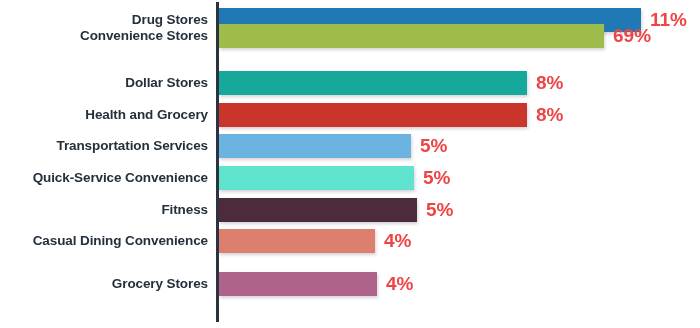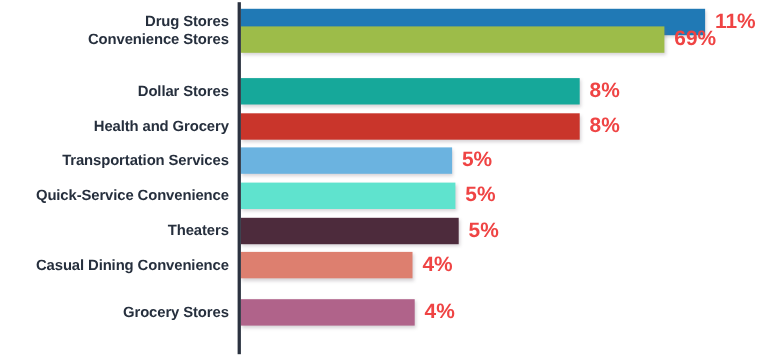--- a/index.html
+++ b/index.html
@@ -122,21 +122,21 @@
         </div>
       </div>
       <div class="row" style="top: 166px;">
         <div class="row-label">Quick-Service Convenience</div>
         <div class="bar-wrap">
           <div class="bar" style="width: 195px; background: rgb(95, 227, 206);"></div>
           <div class="bar-value" style="left: 204px;">5%</div>
         </div>
       </div>
       <div class="row" style="top: 197.6px;">
-        <div class="row-label">Theaters</div>
+        <div class="row-label">Fitness</div>
         <div class="bar-wrap">
           <div class="bar" style="width: 198px; background: rgb(77, 43, 60);"></div>
           <div class="bar-value" style="left: 207px;">5%</div>
         </div>
       </div>
       <div class="row" style="top: 229.2px;">
         <div class="row-label">Casual Dining Convenience</div>
         <div class="bar-wrap">
           <div class="bar" style="width: 156px; background: rgb(221, 127, 111);"></div>
           <div class="bar-value" style="left: 165px;">4%</div>

